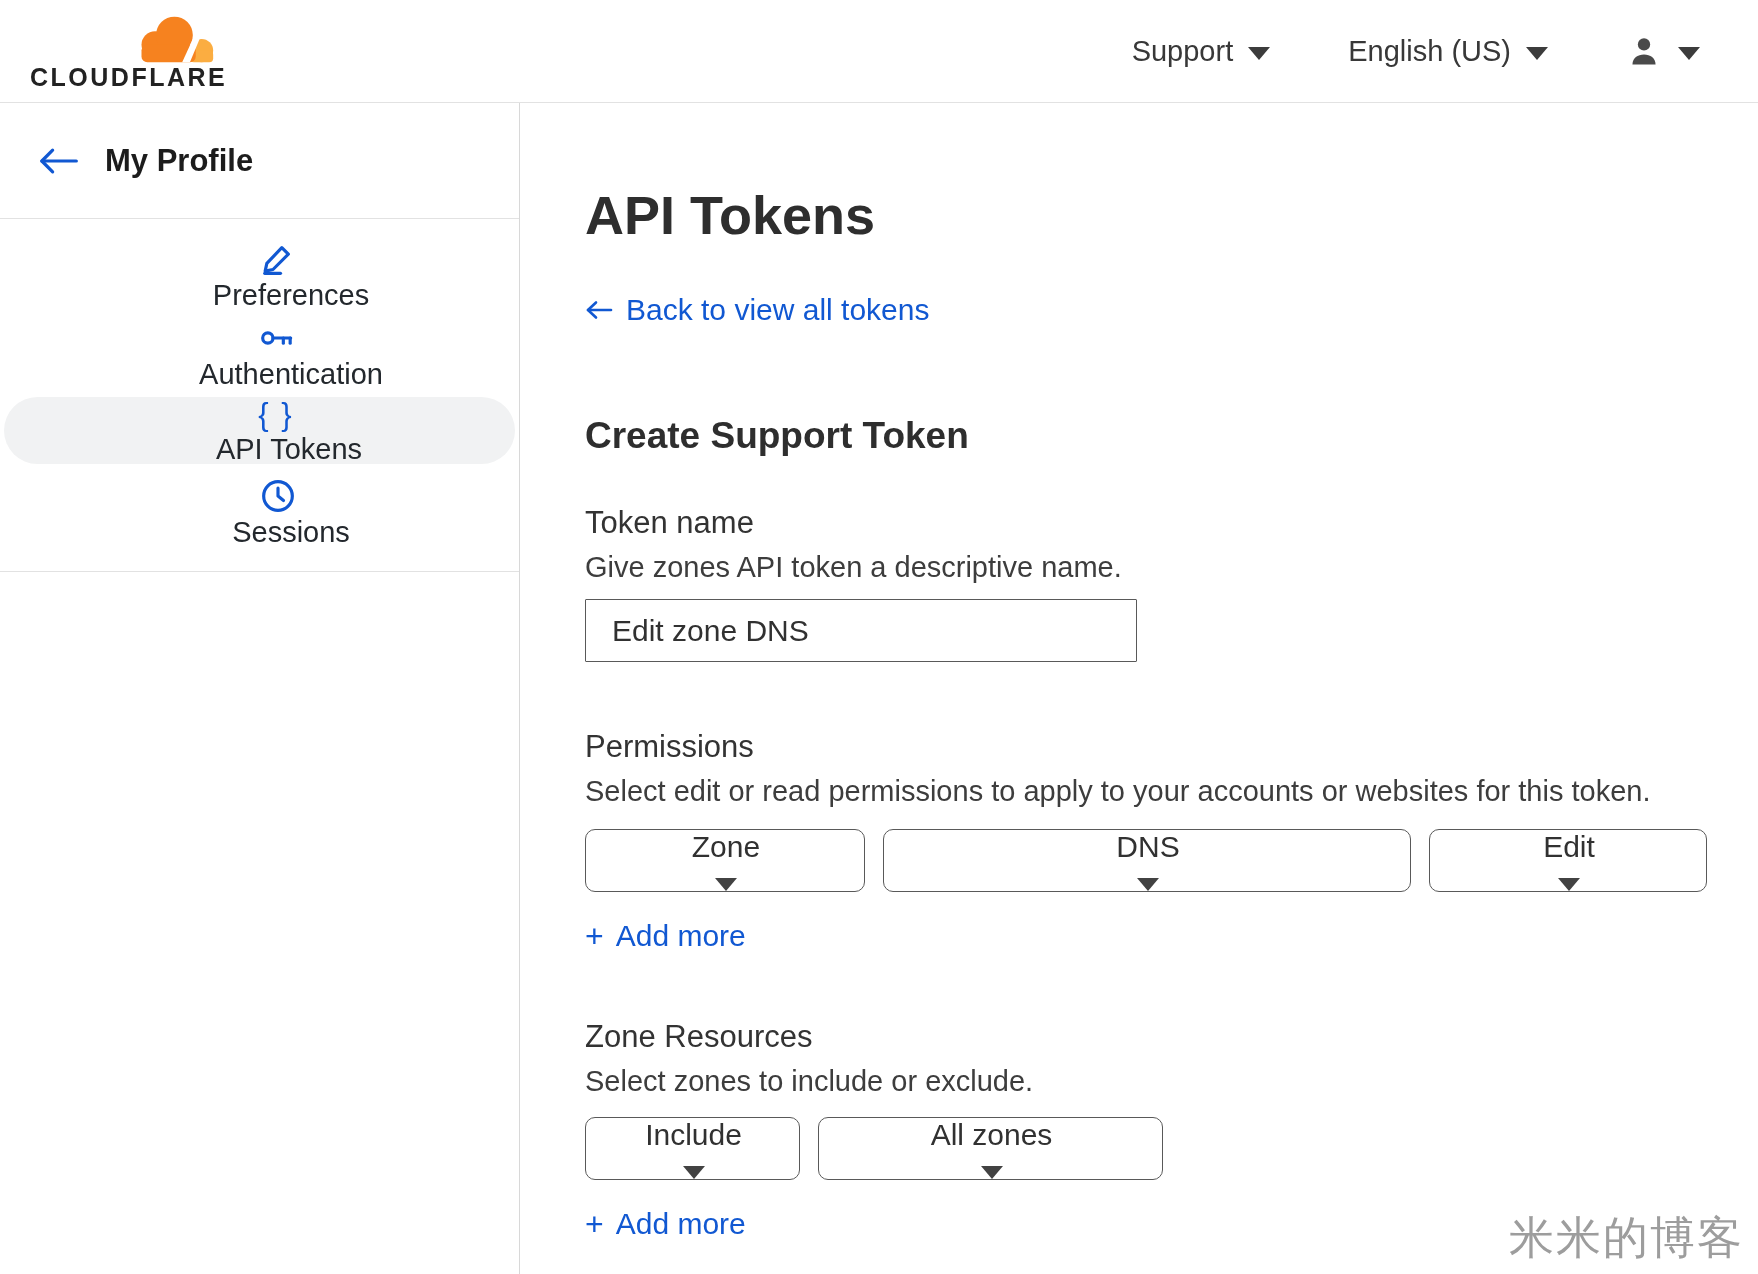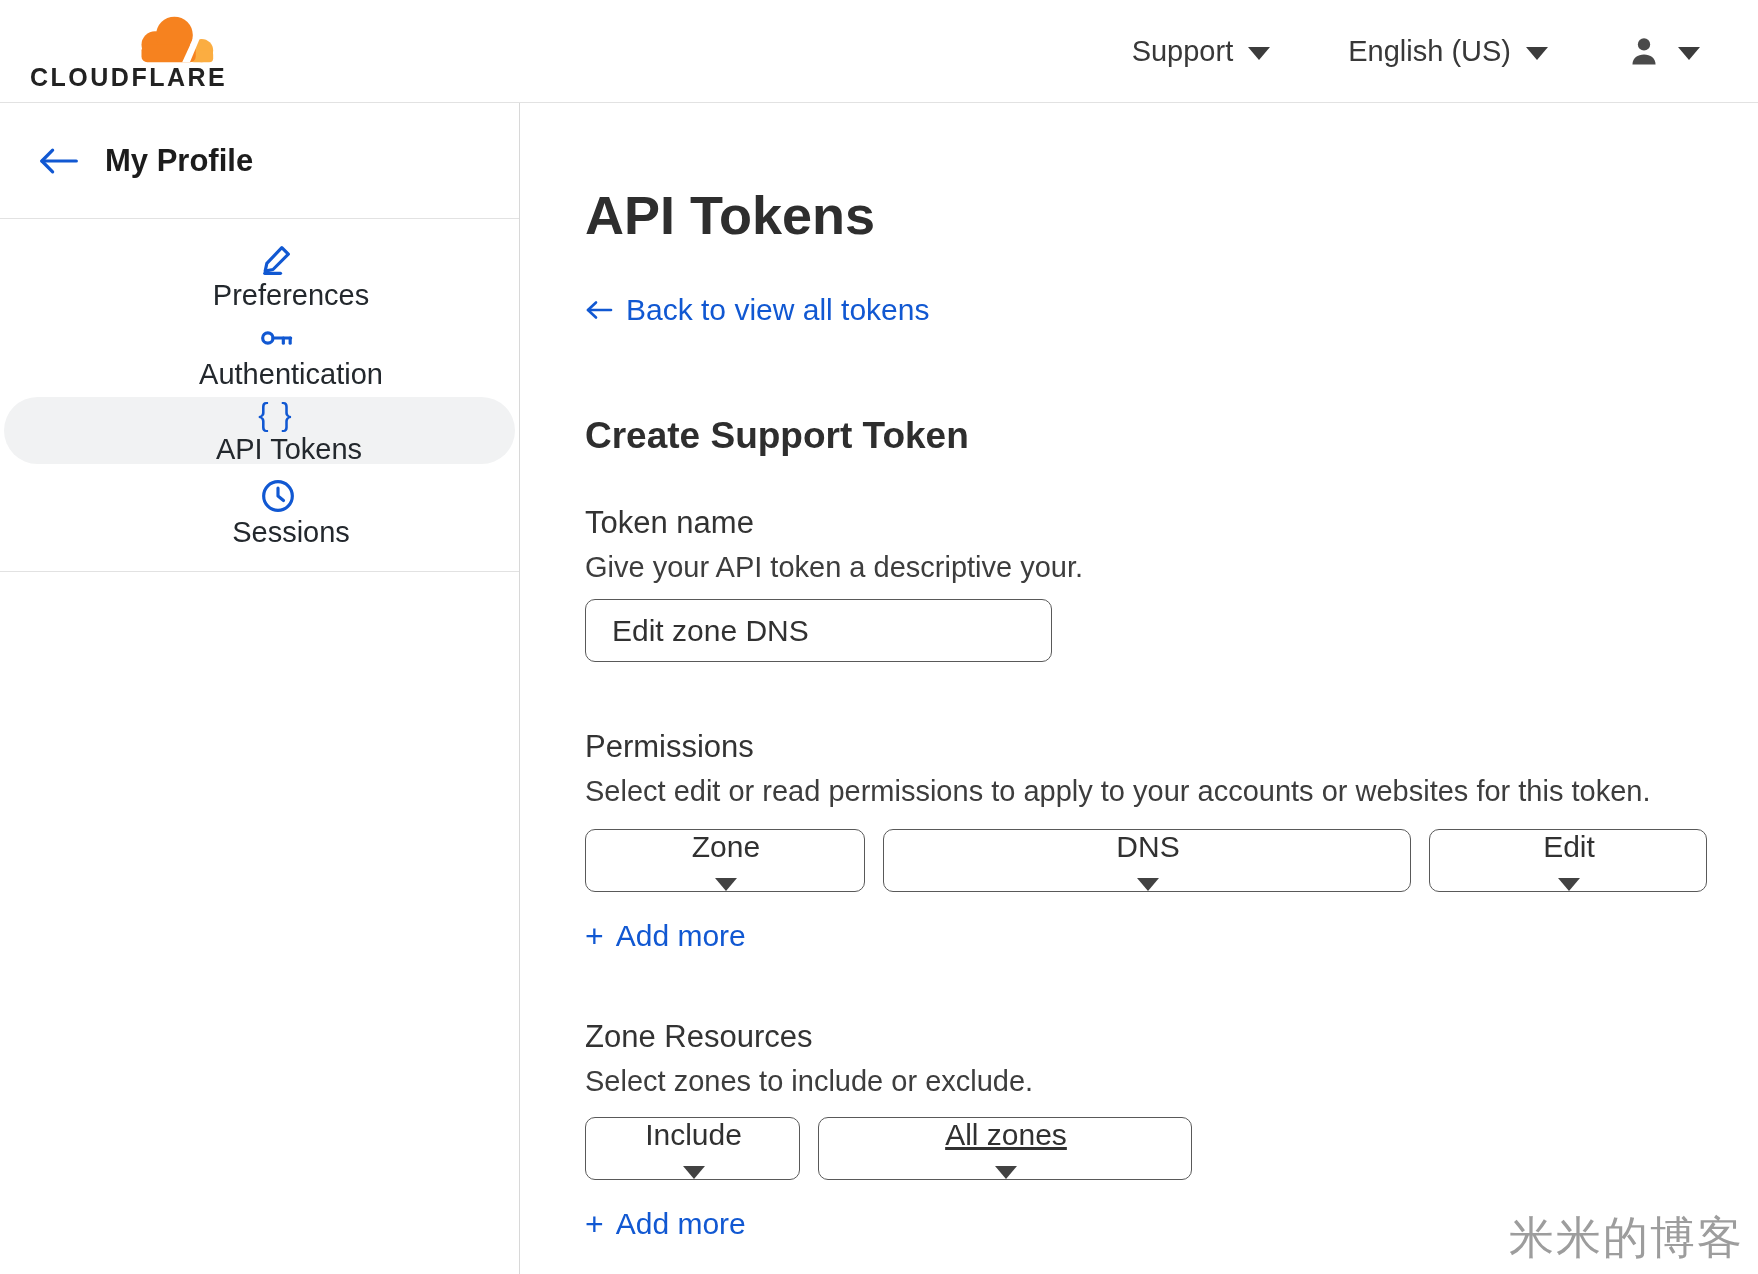--- a/index.html
+++ b/index.html
@@ -66,36 +66,36 @@
   .page-title { margin-top:80px; font-size:54px; line-height:1.2; font-weight:700; color:#2e2e2e; }
   .back-link {
     margin-top:44px; display:flex; align-items:center; gap:13px;
     font-size:30px; line-height:1.2; color:var(--blue); cursor:pointer; width:max-content;
   }
   .back-link svg { width:28px; height:22px; }
   .section-title { margin-top:86px; font-size:37px; line-height:1.2; font-weight:700; color:#2e2e2e; }
   .field-label { margin-top:46px; font-size:31px; line-height:1.2; color:#333; }
   .field-help { margin-top:9px; font-size:29px; line-height:1.2; color:#3d3d3d; }
   .text-input {
-    display:block; margin-top:14px; width:467px; height:63px;
-    border:1.5px solid var(--border-strong); border-radius:10px;
+    display:block; margin-top:14px; width:552px; height:63px;
+    border:1.5px solid var(--border-strong); border-radius:1px;
     padding:0 26px; font-size:30px; color:var(--ink);
     font-family:"Liberation Sans","DejaVu Sans",sans-serif; outline:none; background:#fff;
   }
   .group-label { margin-top:66px; font-size:31px; line-height:1.2; color:#333; }
   .select-row { margin-top:20px; display:flex; gap:18px; }
   .select {
     height:63px; border:1.5px solid var(--border-strong); border-radius:10px;
     display:flex; align-items:center; justify-content:space-between;
     padding:0 24px 0 26px; font-size:30px; color:var(--ink);
     background:#fff; cursor:pointer;flex-direction:column;
   }
   .select .caret { border-top-color:#424242; margin-top:6px; }
   .w-zone { width:280px; } .w-dns { width:528px; } .w-edit { width:278px; }
-  .w-include { width:215px; } .w-allzones { width:374px;text-decoration:underline; }
+  .w-include { width:215px; } .w-allzones { width:345px; }
   .add-more {
     margin-top:26px; display:flex; align-items:center; gap:12px;
     color:var(--blue); font-size:30px; line-height:1.2; cursor:pointer; width:max-content;
   }
   .plus { font-size:32px; line-height:1; }
   .group-label.zr { margin-top:64px; }
   .select-row.zr { margin-top:18px; }
 
   .watermark {
     position:absolute; right:14px; bottom:6px;
@@ -196,21 +196,21 @@
     <svg viewBox="0 0 28 22" fill="none" stroke="#1158d2" stroke-width="2.6" stroke-linecap="round" stroke-linejoin="round">
       <path d="M26 11H3"></path>
         <path d="M11 3.5 3 11l8 7.5"></path>
     </svg>
     <span>Back to view all tokens</span>
   </div>
 
   <h2 class="section-title">Create Support Token</h2>
 
   <div class="field-label">Token name</div>
-  <div class="field-help">Give your API token a descriptive your.</div>
+  <div class="field-help">Give zones API token a descriptive name.</div>
   <input class="text-input" type="text" value="Edit zone DNS" style="">
 
   <div class="group-label">Permissions</div>
   <div class="field-help">Select edit or read permissions to apply to your accounts or websites for this token.</div>
 
   <div class="select-row">
     <div class="select w-zone">
       <span>Zone</span>
       <span class="caret"></span>
     </div>

